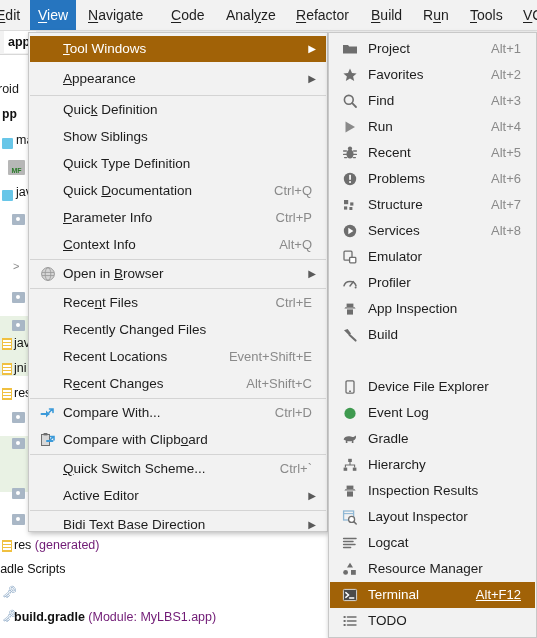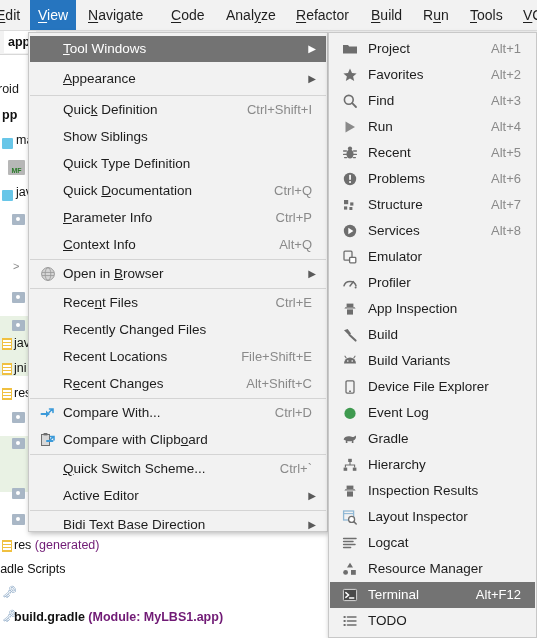--- a/index.html
+++ b/index.html
@@ -81,27 +81,27 @@
     padding:0;
   }
   #menu-view { left:28px; top:32px; width:300px; height:500px; }
   #menu-toolwindows { left:328px; top:32px; width:209px; height:606px; }
 
   .mi {
     position:absolute; left:1px; right:1px; height:26px; line-height:26px;
     font-size:13.5px; color:#1d1d1d; white-space:nowrap;
     box-sizing:border-box;
   }
-  .mi.sel { background:#737373; color:#ffffff; }
+  .mi.sel { background:#a16207; color:#ffffff; }
   .mi .label { position:absolute; left:33px; top:0; }
   #menu-toolwindows .mi .label { position:absolute; left:38px; top:0; }
   .mi .accel {
     position:absolute; right:14px; top:0; color:#8a8a8a; font-size:13px;
   }
-  .mi.sel .accel { color:#ffffff; }
+  .mi.sel .accel { color:#ffffff;text-decoration:underline; }
   .mi .sub {
     position:absolute; right:10px; top:0; color:#5a5a5a; font-size:10px;
   }
   .mi.sel .sub { color:#ffffff; }
   .sep {
     position:absolute; left:1px; right:1px; height:1px; background:#d4d4d4;
   }
   .mi .ic {
     position:absolute; left:10px; top:5px; width:16px; height:16px;
   }
@@ -117,21 +117,21 @@
 
     <div class="proj-panel"></div>
 
     <div class="tabstrip"></div>
     <div class="tab-app" style="left:4px;top:31px;width:28px;">app</div>
     <div class="bc" style="left:-2px;top:82px;">roid</div>
 
     <div class="greenband" style="left:0px;top:316px;width:28px;height:60px;"></div>
     <div class="greenband" style="left:0px;top:436px;width:28px;height:56px;"></div>
 
-    <div class="tree-row bold" style="left:2px;top:108px;">
+    <div class="tree-row bold" style="left:2px;top:108px;font-family:Liberation Mono, monospace;">
       <span>pp</span>
     </div>
     <div class="sq-cyan" style="left:2px;top:138px;"></div>
     <div class="tree-row" style="left:16px;top:133px;">
       <span>ma</span>
     </div>
     <div class="sq-mf" style="left:8px;top:160px;">
       <span>MF</span>
     </div>
     <div class="sq-cyan" style="left:2px;top:190px;"></div>
@@ -181,21 +181,21 @@
       <span>res</span>
       <span class="muted"> (generated)</span>
     </div>
     <div class="tree-row" style="left:-4px;top:562px;">
       <span>radle Scripts</span>
     </div>
     <div class="grad-ic" style="left:2px;top:586px;">🗝</div>
     <div class="grad-ic" style="left:2px;top:610px;">🗝</div>
     <div class="tree-row bold" style="left:14px;top:610px;">
       <span>build.gradle</span>
-      <span class="muted" style="font-weight:bold"> (Module: MyLBS1.app)</span>
+      <span class="muted" style="font-weight:normal"> (Module: MyLBS1.app)</span>
     </div>
 
     <div class="graypanel" style="left:28px;top:54px;width:6px;height:478px;background:#ffffff;border:none;"></div>
   </div>
 
   <div class="menubar">
     <div class="menubar-item mn" style="left:-12px"><u>E</u>dit</div>
     <div class="menubar-item mn active" style="left:30px"><u>V</u>iew</div>
     <div class="menubar-item mn" style="left:80px"><u>N</u>avigate</div>
     <div class="menubar-item mn" style="left:163px"><u>C</u>ode</div>
@@ -215,21 +215,20 @@
     </div>
     <div class="mi" style="top:33px">
       <span class="label"><u>A</u>ppearance</span>
       <span class="sub">▶</span>
     </div>
 
     <div class="sep" style="top:62px"></div>
 
     <div class="mi" style="top:64px">
       <span class="label">Quic<u>k</u> Definition</span>
-      <span class="accel">Ctrl+Shift+I</span>
     </div>
     <div class="mi" style="top:91px">
       <span class="label">Show Siblings</span>
     </div>
     <div class="mi" style="top:118px">
       <span class="label">Quick Type Definition</span>
     </div>
     <div class="mi" style="top:145px">
       <span class="label">Quick <u>D</u>ocumentation</span>
       <span class="accel">Ctrl+Q</span>
@@ -261,21 +260,21 @@
 
     <div class="mi" style="top:257px">
       <span class="label">Rece<u>n</u>t Files</span>
       <span class="accel">Ctrl+E</span>
     </div>
     <div class="mi" style="top:284px">
       <span class="label">Recently Changed Files</span>
     </div>
     <div class="mi" style="top:311px">
       <span class="label">Recent Locations</span>
-      <span class="accel">File+Shift+E</span>
+      <span class="accel">Event+Shift+E</span>
     </div>
     <div class="mi" style="top:338px">
       <span class="label">R<u>e</u>cent Changes</span>
       <span class="accel">Alt+Shift+C</span>
     </div>
 
     <div class="sep" style="top:365px"></div>
 
     <div class="mi" style="top:367px">
       <span class="ic">
@@ -449,32 +448,20 @@
       <span class="ic">
         <svg width="16" height="16" viewBox="0 0 16 16">
           <path d="M2 3.2 L5.6 2 L9 6.6 L7 8.2 Z" fill="#6e6e6e"></path>
           <path d="M7.6 8 L13.6 13.6" stroke="#6e6e6e" stroke-width="2" stroke-linecap="round"></path>
         </svg>
       </span>
       <span class="label">Build</span>
       <span class="accel"></span>
     </div>
 
-    <div class="mi" style="top:315px">
-      <span class="ic">
-        <svg width="16" height="16" viewBox="0 0 16 16">
-          <path d="M2 10.6 A6 6 0 0 1 14 10.6 Z" fill="#6e6e6e"></path>
-          <path d="M4.2 5 L3 3.2 M11.8 5 L13 3.2" stroke="#6e6e6e" stroke-width="1.1" stroke-linecap="round"></path>
-          <circle cx="5.8" cy="8" r="0.8" fill="#ffffff"></circle>
-          <circle cx="10.2" cy="8" r="0.8" fill="#ffffff"></circle>
-        </svg>
-      </span>
-      <span class="label">Build Variants</span>
-      <span class="accel"></span>
-    </div>
 
     <div class="mi" style="top:341px">
       <span class="ic">
         <svg width="16" height="16" viewBox="0 0 16 16">
           <rect x="4" y="1.8" width="8" height="12.4" rx="1.1" fill="none" stroke="#6e6e6e" stroke-width="1.3"></rect>
           <rect x="7" y="11.6" width="2" height="1.3" rx="0.4" fill="#6e6e6e"></rect>
         </svg>
       </span>
       <span class="label">Device File Explorer</span>
       <span class="accel"></span>

